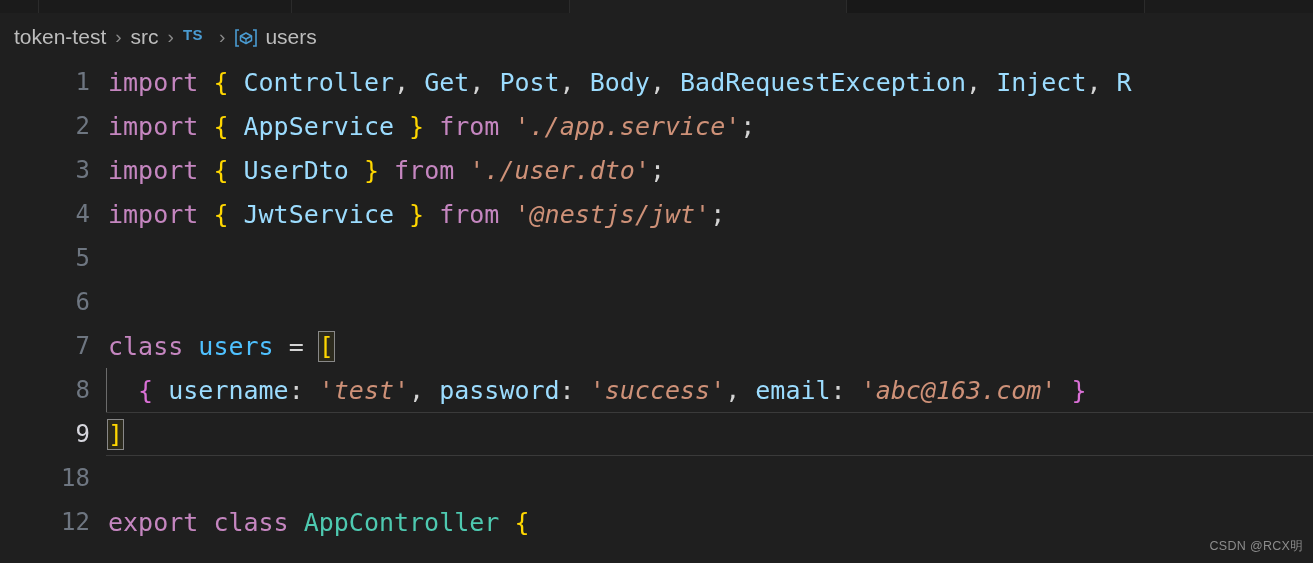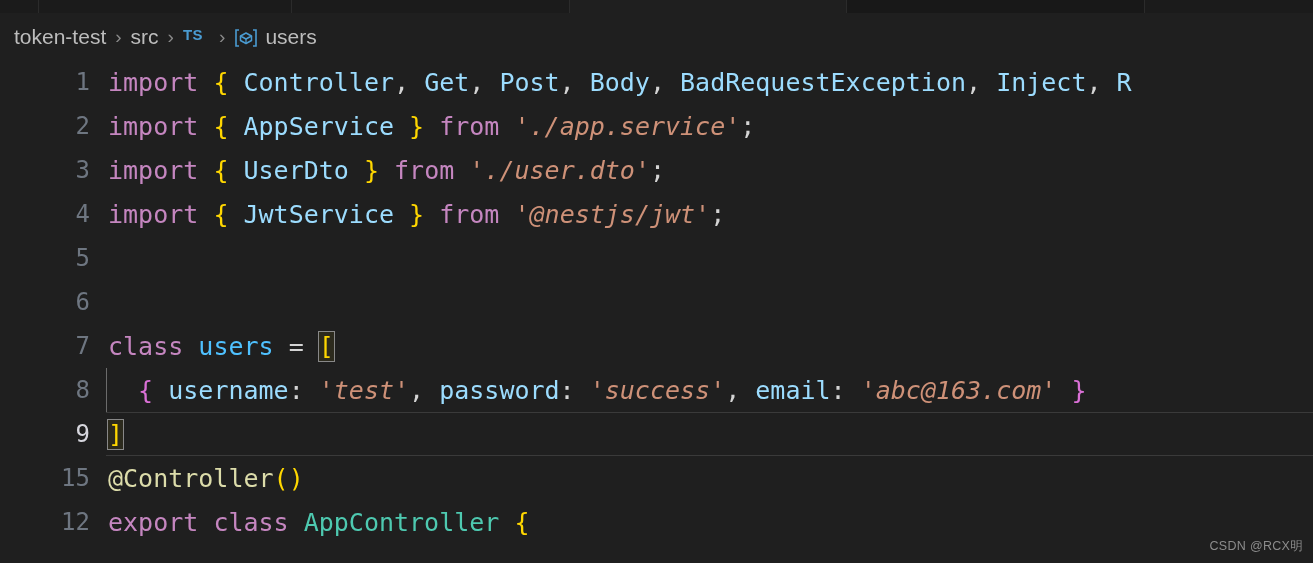--- a/index.html
+++ b/index.html
@@ -235,19 +235,19 @@
   <div class="editor" id="editor">
       <div class="code-line"><div class="gutter">1</div><div class="code-content"><span class="t-kw">import</span><span class="t-punct"> </span><span class="t-br-yellow">{</span><span class="t-punct"> </span><span class="t-id">Controller</span><span class="t-punct">, </span><span class="t-id">Get</span><span class="t-punct">, </span><span class="t-id">Post</span><span class="t-punct">, </span><span class="t-id">Body</span><span class="t-punct">, </span><span class="t-id">BadRequestException</span><span class="t-punct">, </span><span class="t-id">Inject</span><span class="t-punct">, </span><span class="t-id">R</span></div></div>
       <div class="code-line"><div class="gutter">2</div><div class="code-content"><span class="t-kw">import</span><span class="t-punct"> </span><span class="t-br-yellow">{</span><span class="t-punct"> </span><span class="t-id">AppService</span><span class="t-punct"> </span><span class="t-br-yellow">}</span><span class="t-punct"> </span><span class="t-kw">from</span><span class="t-punct"> </span><span class="t-str">'./app.service'</span><span class="t-punct">;</span></div></div>
       <div class="code-line"><div class="gutter">3</div><div class="code-content"><span class="t-kw">import</span><span class="t-punct"> </span><span class="t-br-yellow">{</span><span class="t-punct"> </span><span class="t-id">UserDto</span><span class="t-punct"> </span><span class="t-br-yellow">}</span><span class="t-punct"> </span><span class="t-kw">from</span><span class="t-punct"> </span><span class="t-str">'./user.dto'</span><span class="t-punct">;</span></div></div>
       <div class="code-line"><div class="gutter">4</div><div class="code-content"><span class="t-kw">import</span><span class="t-punct"> </span><span class="t-br-yellow">{</span><span class="t-punct"> </span><span class="t-id">JwtService</span><span class="t-punct"> </span><span class="t-br-yellow">}</span><span class="t-punct"> </span><span class="t-kw">from</span><span class="t-punct"> </span><span class="t-str">'@nestjs/jwt'</span><span class="t-punct">;</span></div></div>
       <div class="code-line"><div class="gutter">5</div><div class="code-content"></div></div>
       <div class="code-line"><div class="gutter">6</div><div class="code-content"></div></div>
       <div class="code-line"><div class="gutter">7</div><div class="code-content"><span class="t-kw">class</span><span class="t-punct"> </span><span class="t-type">users</span><span class="t-punct"> = </span><span class="t-br-yellow bracket-match">[</span></div></div>
       <div class="code-line"><div class="gutter">8</div><div class="indent-guide" style="top: 0px; height: 44px;"></div><div class="code-content"><span class="t-punct">  </span><span class="t-br-pink">{</span><span class="t-punct"> </span><span class="t-id">username</span><span class="t-punct">: </span><span class="t-str">'test'</span><span class="t-punct">, </span><span class="t-id">password</span><span class="t-punct">: </span><span class="t-str">'success'</span><span class="t-punct">, </span><span class="t-id">email</span><span class="t-punct">: </span><span class="t-str">'abc@163.com'</span><span class="t-punct"> </span><span class="t-br-pink">}</span></div></div>
       <div class="code-line active"><div class="gutter">9</div><div class="code-content"><span class="t-br-yellow bracket-match">]</span></div></div>
-      <div class="code-line"><div class="gutter">15</div><div class="code-content"><span class="t-dec">@Controller</span><span class="t-br-yellow">(</span><span class="t-br-yellow">)</span></div></div>
+      <div class="code-line"><div class="gutter">18</div></div>
       <div class="code-line"><div class="gutter">12</div><div class="code-content"><span class="t-kw">export</span><span class="t-punct"> </span><span class="t-kw">class</span><span class="t-punct"> </span><span class="t-cls">AppController</span><span class="t-punct"> </span><span class="t-br-yellow">{</span></div></div>
     </div>
 
   <div class="watermark">CSDN @RCX明</div>
 
 </div>
 
 </body></html>

